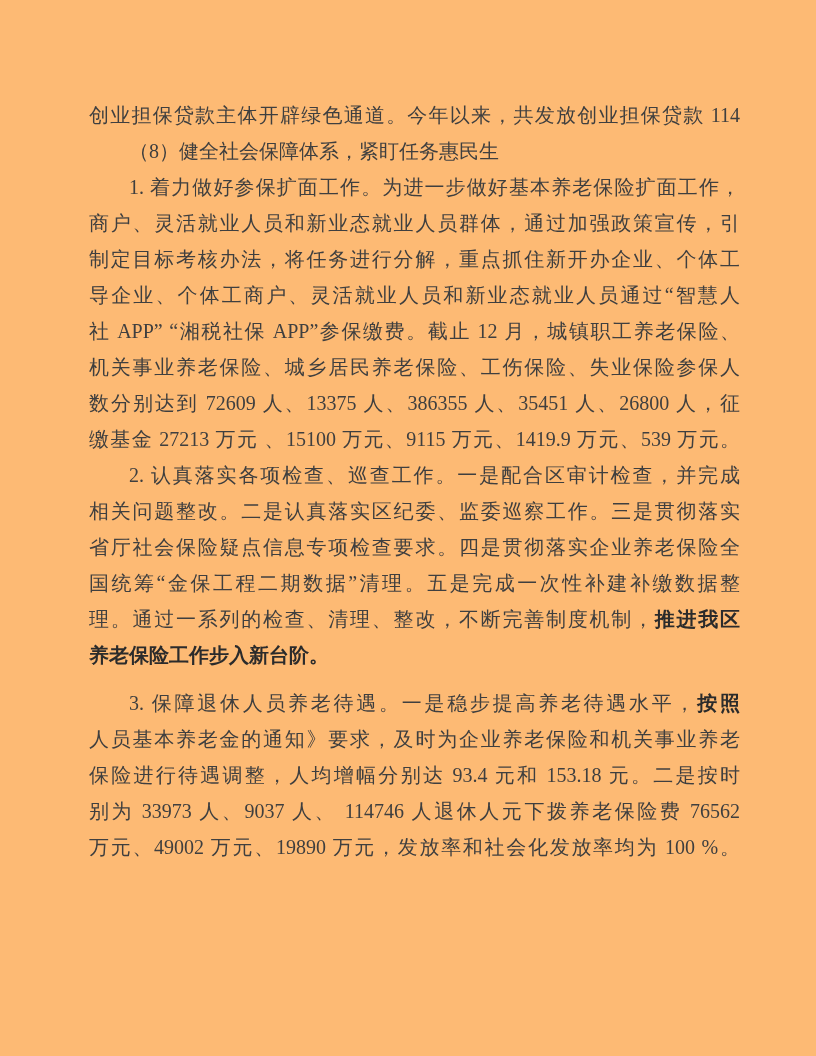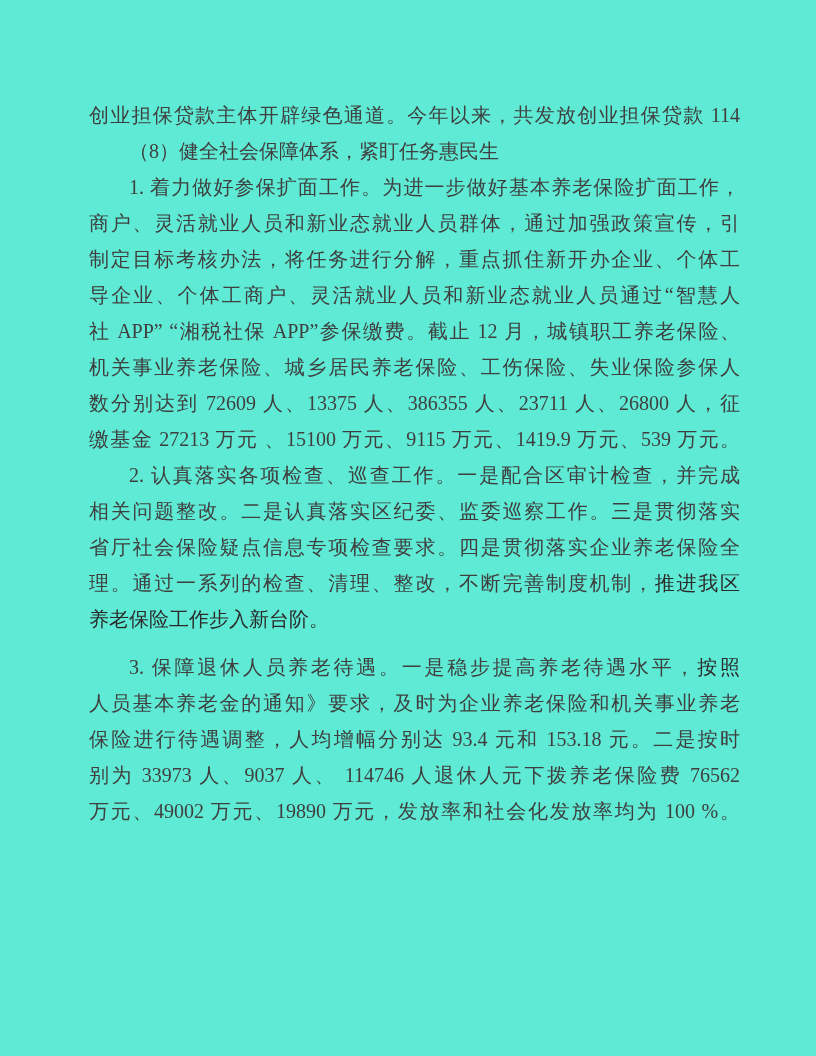--- a/index.html
+++ b/index.html
@@ -7,57 +7,58 @@
     width: 816px;
     height: 1056px;
     background: #ffffff;
     font-family: "Liberation Serif", "DejaVu Serif", serif;
   }
   .page {
     box-sizing: border-box;
     width: 816px;
     height: 1056px;
     padding: 97px 76px 0 89px;
-    background: #5eead4;
+    background: #fdba74;
     overflow: hidden;
   }
   .doc-text { width: 651px; }
   .line {
     height: 36px;
     line-height: 36px;
     font-size: 20px;
     color: #3f3f3f;
     overflow: hidden;
     white-space: normal;
   }
   .line.j {
     text-align: justify;
     text-align-last: justify;
   }
   .line.ind { padding-left: 40px; }
-  .b { font-weight: normal; color: #2b2b2b; }
+  .b { font-weight: bold; color: #2b2b2b; }
 </style>
 </head>
 <body>
 
 <div class="page">
   <div class="doc-text" id="doc-content">
       <div class="line j"><span>创业担保贷款主体开辟绿色通道。今年以来，共发放创业担保贷款 114</span></div>
       <div class="line ind"><span>（8）健全社会保障体系，紧盯任务惠民生</span></div>
       <div class="line j ind"><span>1. 着力做好参保扩面工作。为进一步做好基本养老保险扩面工作，</span></div>
       <div class="line j"><span>商户、灵活就业人员和新业态就业人员群体，通过加强政策宣传，引</span></div>
       <div class="line j"><span>制定目标考核办法，将任务进行分解，重点抓住新开办企业、个体工</span></div>
       <div class="line j"><span>导企业、个体工商户、灵活就业人员和新业态就业人员通过“智慧人</span></div>
       <div class="line j"><span>社 APP” “湘税社保 APP”参保缴费。截止 12 月，城镇职工养老保险、</span></div>
       <div class="line j"><span>机关事业养老保险、城乡居民养老保险、工伤保险、失业保险参保人</span></div>
-      <div class="line j"><span>数分别达到 72609 人、13375 人、386355 人、23711 人、26800 人，征</span></div>
+      <div class="line j"><span>数分别达到 72609 人、13375 人、386355 人、35451 人、26800 人，征</span></div>
       <div class="line j"><span>缴基金 27213 万元 、15100 万元、9115 万元、1419.9 万元、539 万元。</span></div>
       <div class="line j ind"><span>2. 认真落实各项检查、巡查工作。一是配合区审计检查，并完成</span></div>
       <div class="line j"><span>相关问题整改。二是认真落实区纪委、监委巡察工作。三是贯彻落实</span></div>
       <div class="line j"><span>省厅社会保险疑点信息专项检查要求。四是贯彻落实企业养老保险全</span></div>
+      <div class="line j"><span>国统筹“金保工程二期数据”清理。五是完成一次性补建补缴数据整</span></div>
       <div class="line j"><span>理。通过一系列的检查、清理、整改，不断完善制度机制，</span><span class="b">推进我区</span></div>
       <div class="line"><span class="b">养老保险工作步入新台阶。</span></div>
       <div class="line j ind" style="margin-top: 12px;"><span>3. 保障退休人员养老待遇。一是稳步提高养老待遇水平，</span><span class="b">按照</span></div>
       <div class="line j"><span>人员基本养老金的通知》要求，及时为企业养老保险和机关事业养老</span></div>
       <div class="line j"><span>保险进行待遇调整，人均增幅分别达 93.4 元和 153.18 元。二是按时</span></div>
       <div class="line j"><span>别为 33973 人、9037 人、 114746 人退休人元下拨养老保险费 76562</span></div>
       <div class="line j"><span>万元、49002 万元、19890 万元，发放率和社会化发放率均为 100 %。</span></div>
     </div>
 </div>
 

